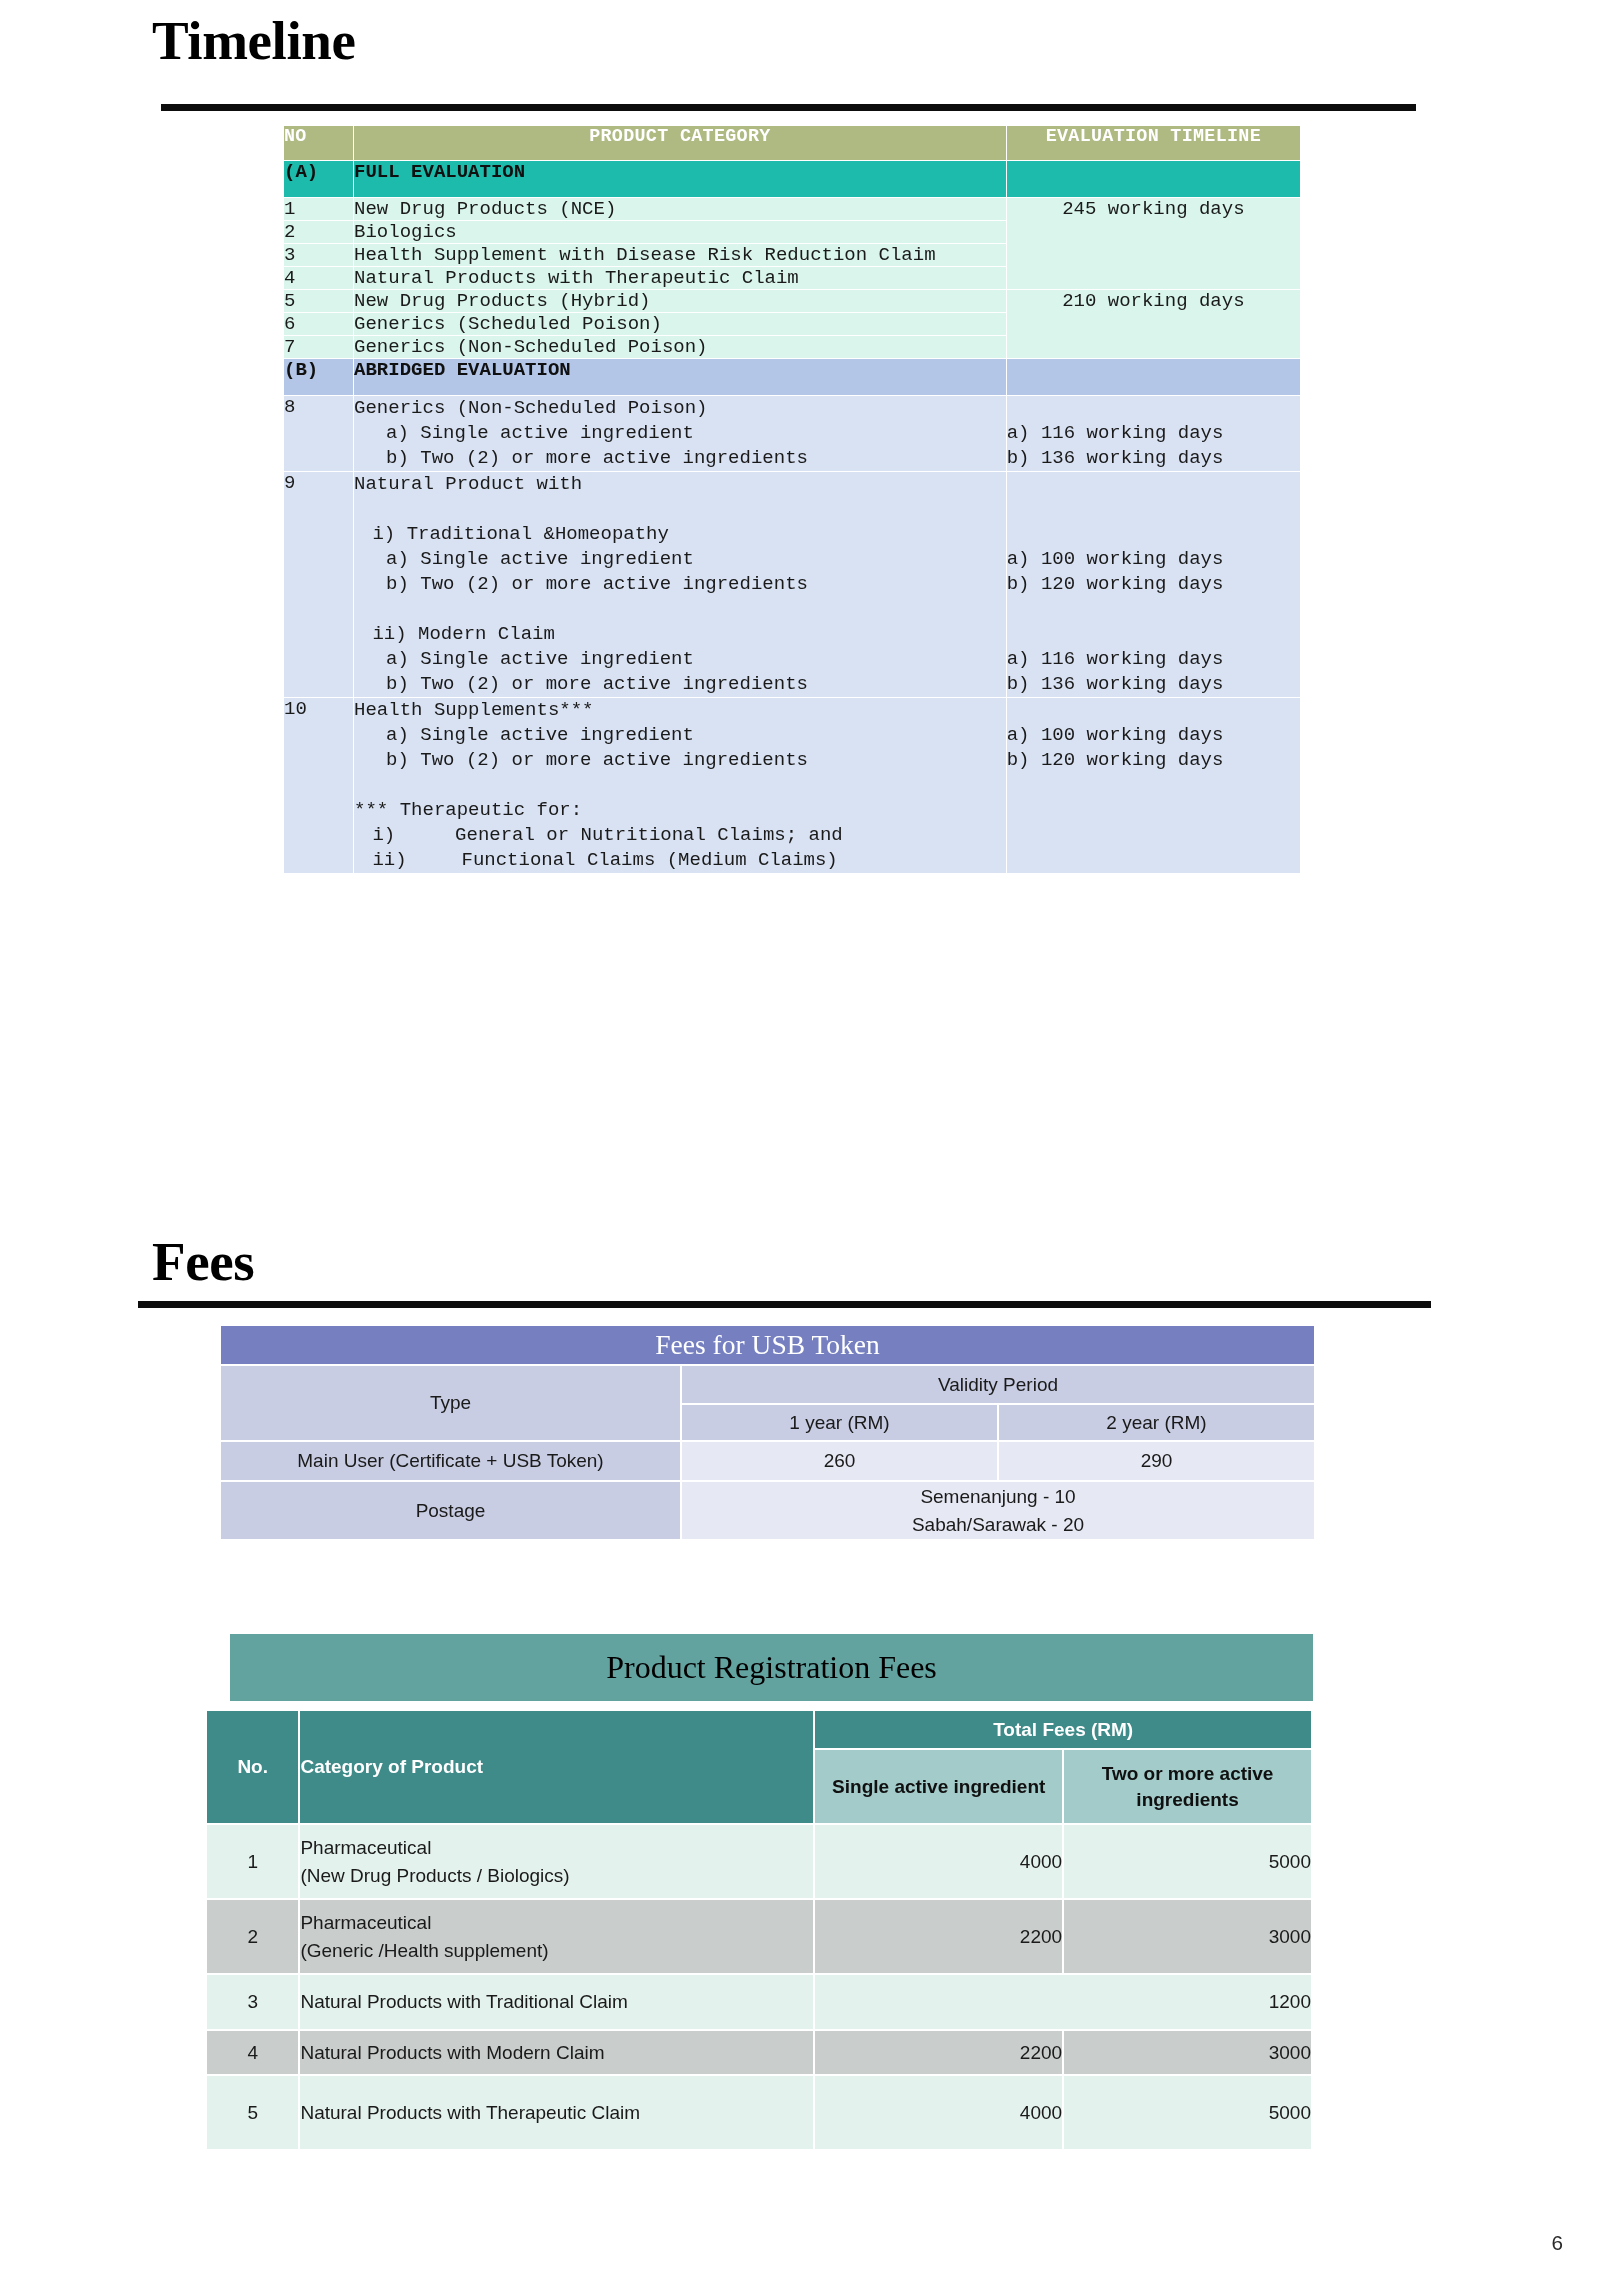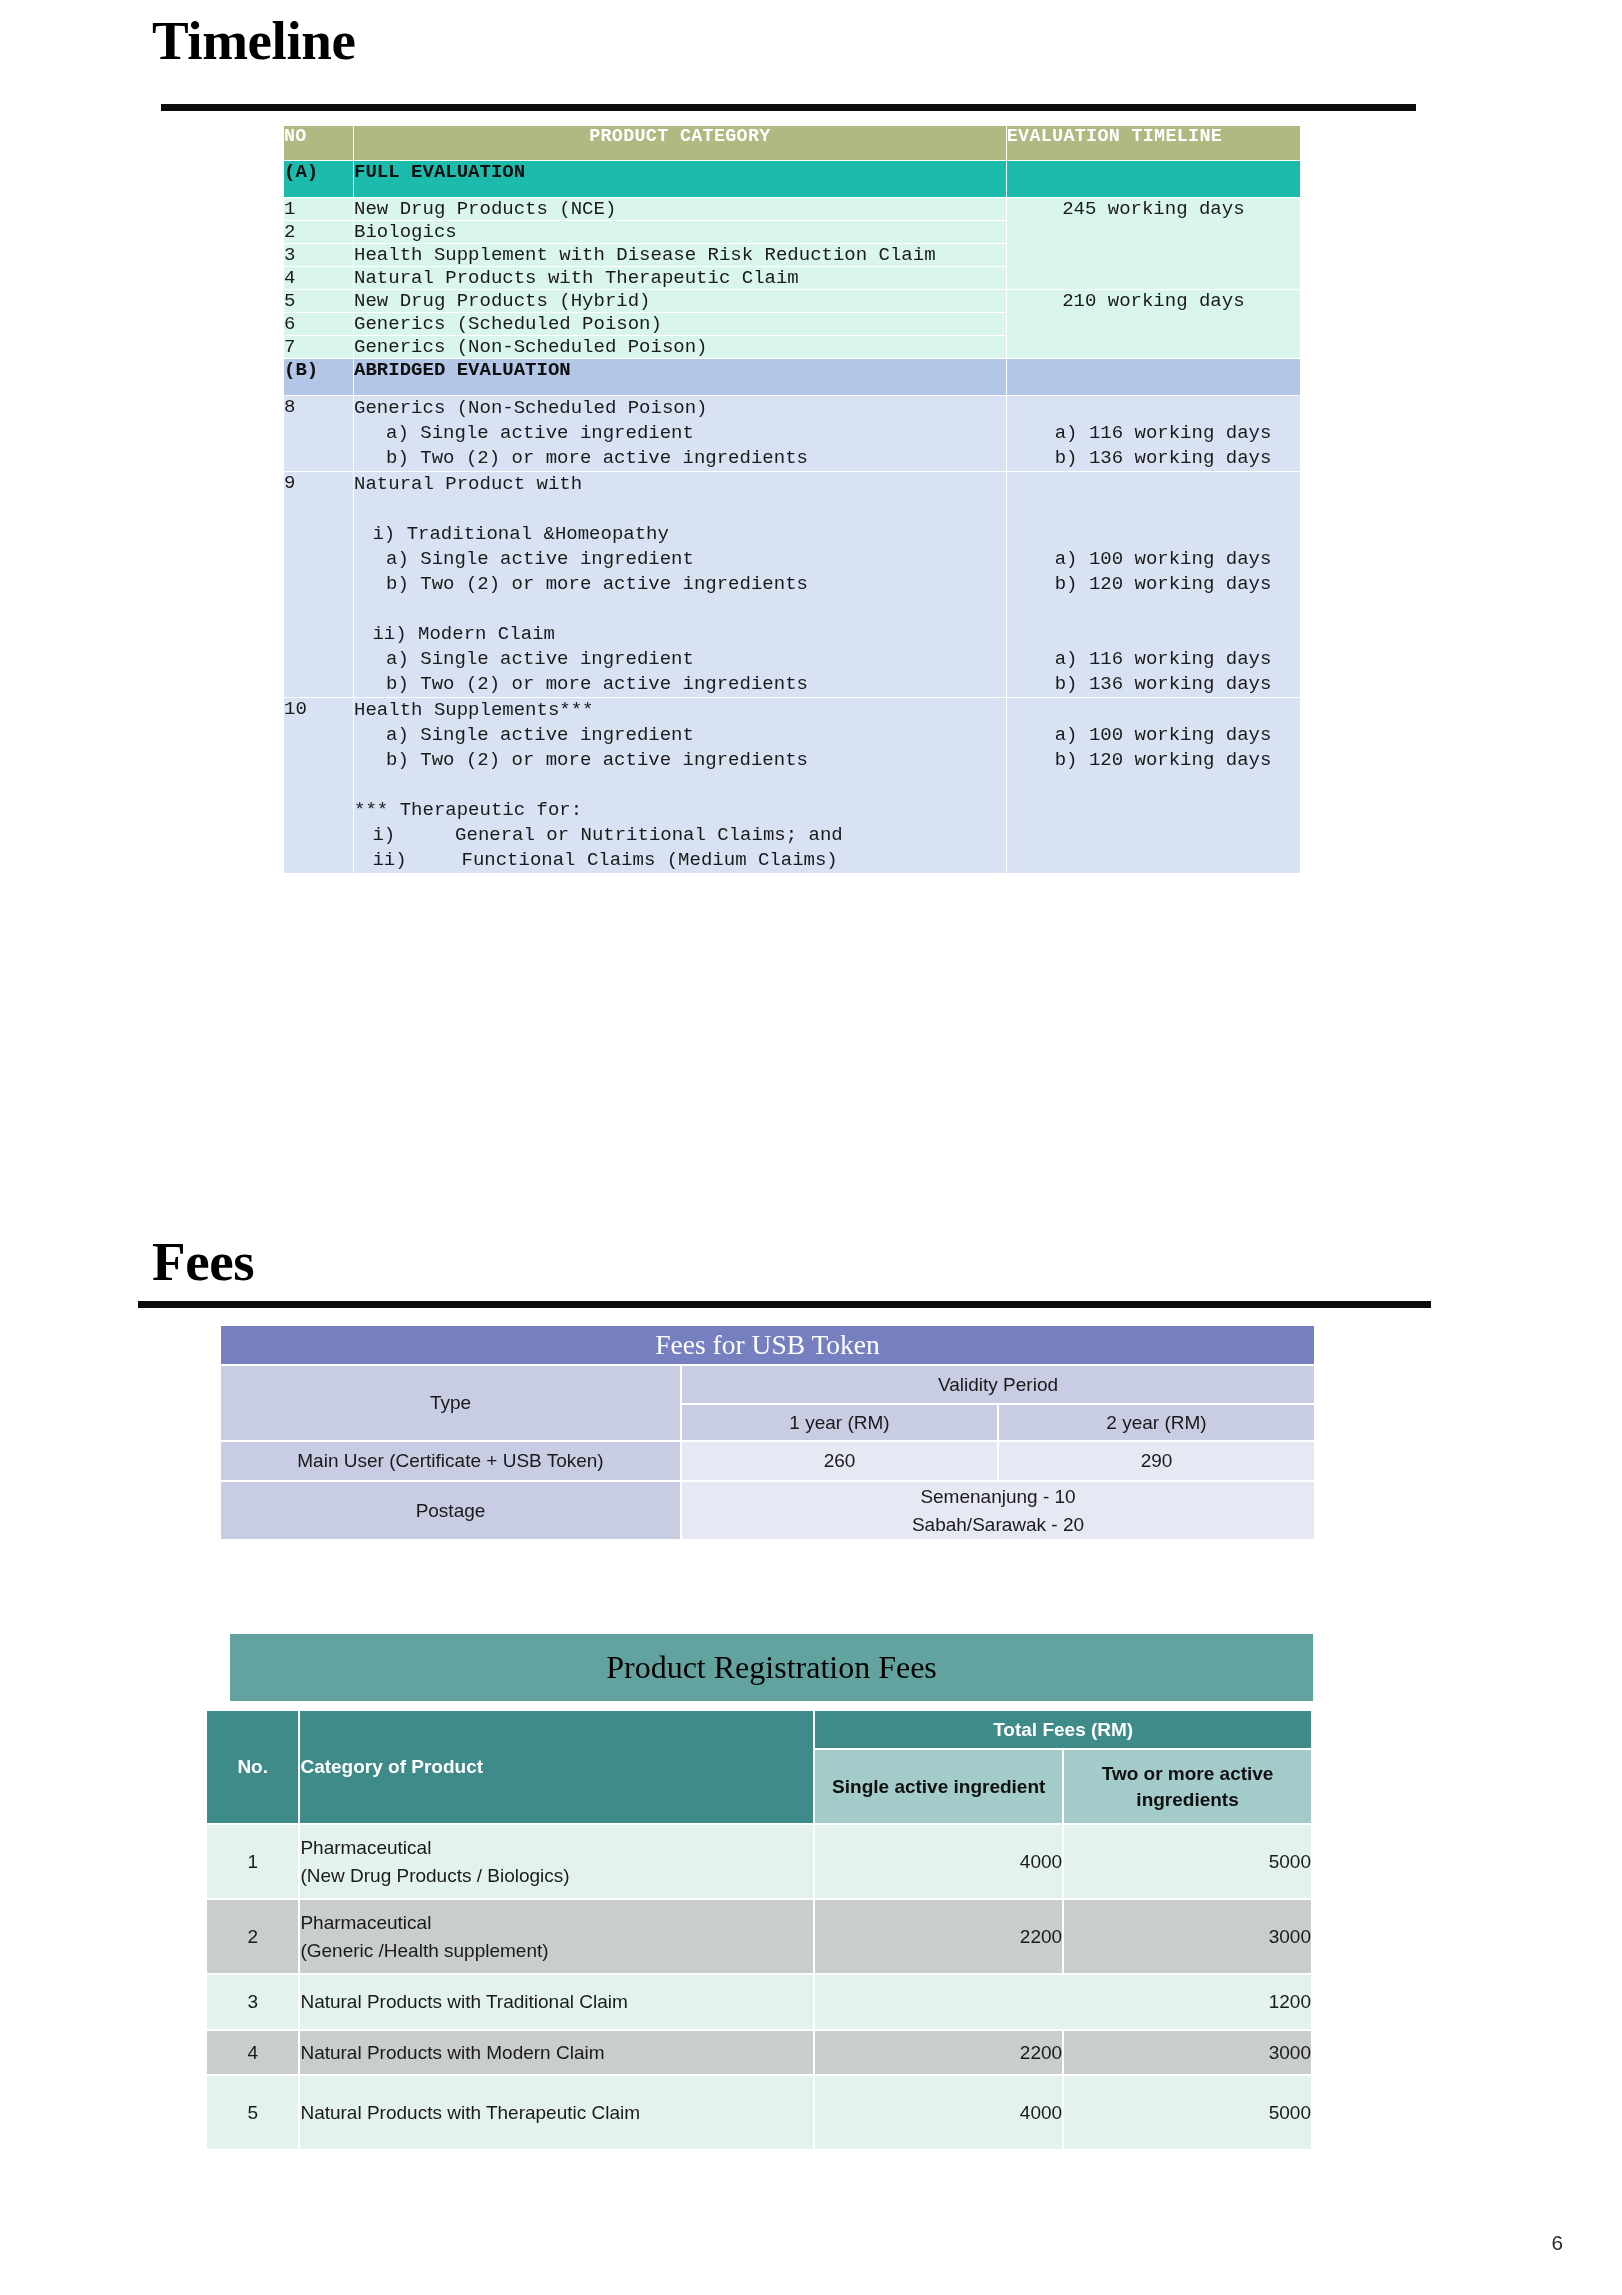--- a/index.html
+++ b/index.html
@@ -77,21 +77,21 @@
     background: #aeba82;
     color: #ffffff;
     font-weight: bold;
     font-size: 18.4px;
     letter-spacing: 0.3px;
     height: 34px;
     vertical-align: middle;
   }
   .tl-head .c-no   { text-align: left;   padding-left: 10.7px; }
   .tl-head .c-cat  { text-align: center; }
-  .tl-head .c-eval { text-align: left; }
+  .tl-head .c-eval { text-align: center; }
 
   .tl-sec-a td {
     background: #1cbbac;
     font-weight: bold;
     height: 36px;
     vertical-align: middle;
     font-size: 19px;
     color: #101010;
   }
   .tl-sec-b td {
@@ -117,21 +117,21 @@
     text-align: center;
   }
   .tl-eval-left {
     padding: 5.4px 0 5.4px 26px;
     text-align: left;
   }
   .tl-cat .ind1 { padding-left: 32px; }
   .tl-cat .ind2 { padding-left: 18.4px; }
   .tl-cat .ind3 { padding-left: 32px; }
   .tl-cat .line { line-height: 25px; }
-  .tl-eval .line, .tl-eval-left .line { line-height: 25px; margin-left: 48px; }
+  .tl-eval .line, .tl-eval-left .line { line-height: 25px; }
   .spacer-line { height: 25px; }
 
   
   #usb-table {
     position: absolute;
     left: 219px;
     top: 1324px;
     width: 1094px;
     border-collapse: separate;
     border-spacing: 2.3px;

